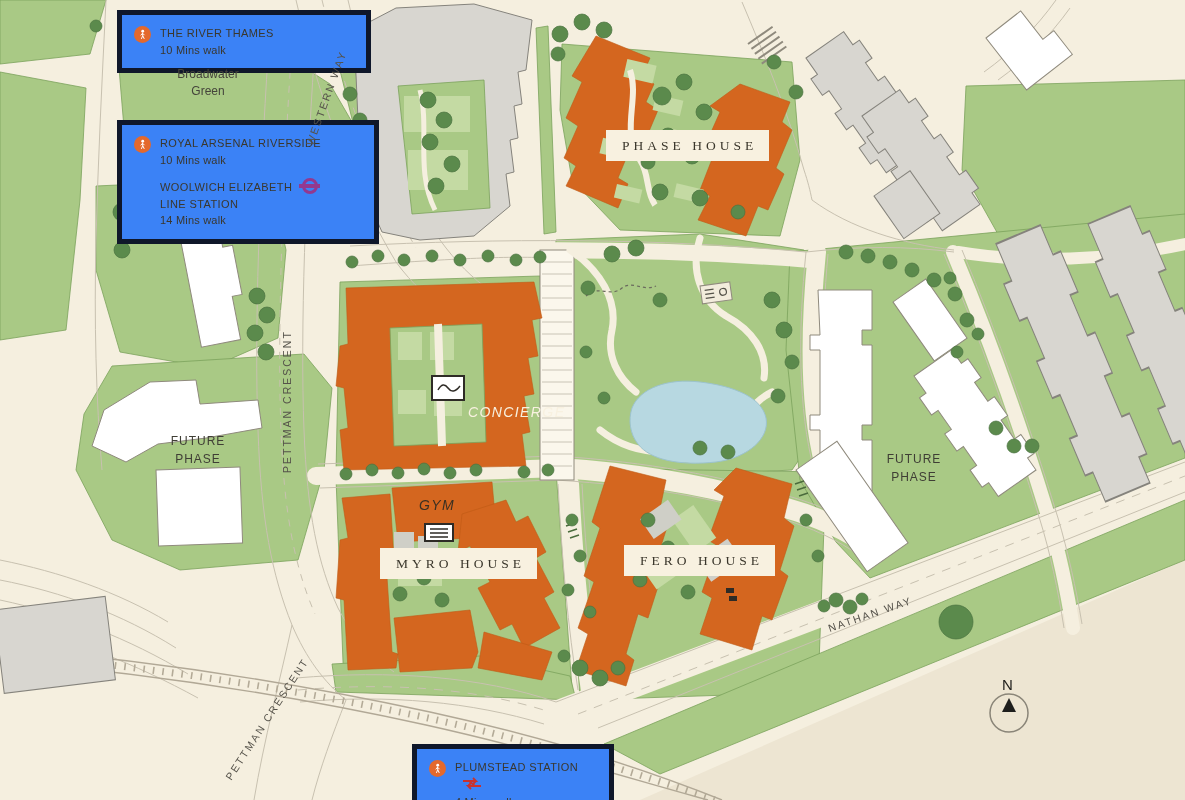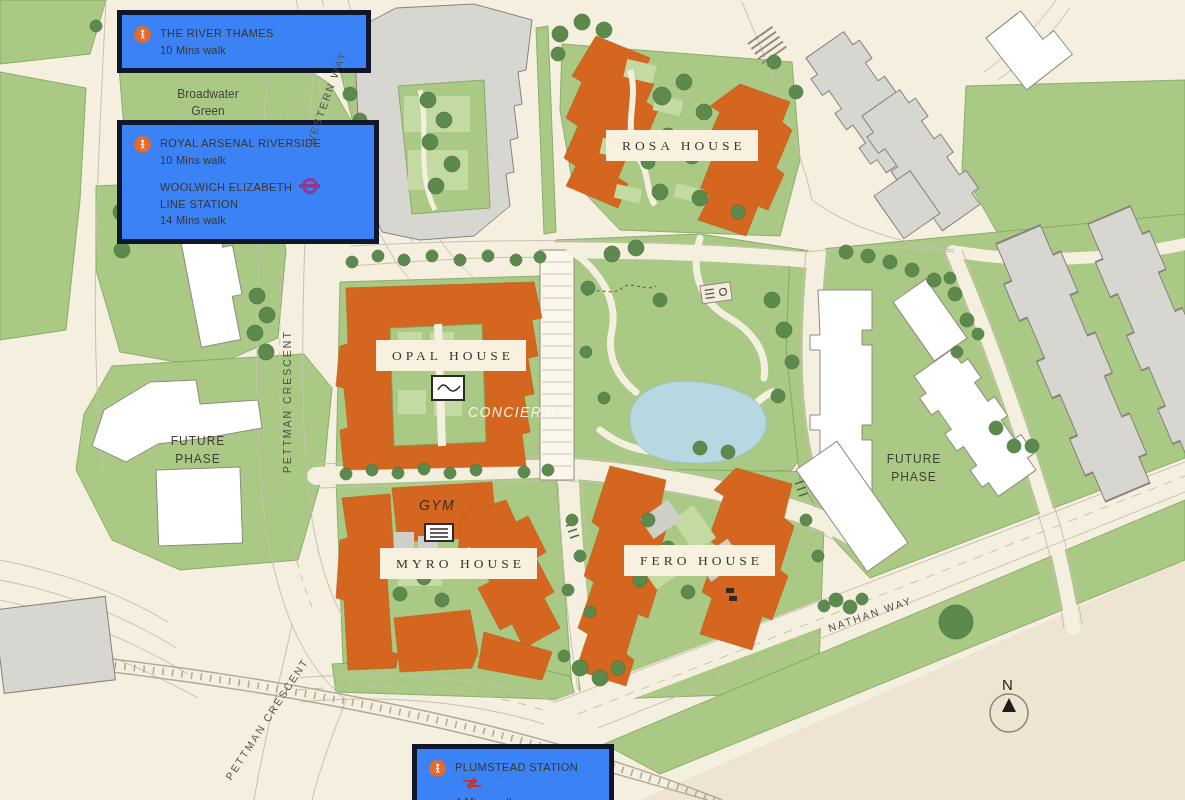--- a/index.html
+++ b/index.html
@@ -409,41 +409,38 @@
       <span>
         <span class="l-title">PLUMSTEAD STATION</span><span class="nr-ico"><svg width="20" height="13" viewBox="0 0 20 13">
               <path d="M1 4 H14 L11 1 M14 4 L11 7 M19 9 H6 L9 12 M6 9 L9 6 M7 4 L13 9" stroke="#C8322E" stroke-width="1.8" fill="none"></path>
             </svg></span><br>
         <span class="l-walk">4 Mins walk</span>
       </span>
     </div>
   </div>
 
   <div class="box" style="left:606px;top:130px;">
-    <span>ROSA HOUSE</span>
-  </div>
-  <div class="box" style="left:376px;top:340px;">
-    <span>OPAL HOUSE</span>
+    <span>PHASE HOUSE</span>
   </div>
   <div class="box" style="left:624px;top:545px;">
     <span>FERO HOUSE</span>
   </div>
   <div class="box" style="left:380px;top:548px;">
     <span>MYRO HOUSE</span>
   </div>
 
 
   <div class="lbl on-bldg concierge" style="left:468px;top:404px;">
     <span>CONCIERGE</span>
   </div>
   <div class="lbl on-bldg gym" style="left:419px;top:497px;">
     <span>GYM</span>
   </div>
 
-  <div class="lbl place" style="left:160px;top:66px;width:96px;margin-top:20px;">
+  <div class="lbl place" style="left:160px;top:66px;width:96px;">
     <span style="display:block;">Broadwater</span>
     <span style="display:block;">Green</span>
   </div>
   <div class="lbl future" style="left:148px;top:432px;width:100px;">
     <span style="display:block;">FUTURE</span>
     <span style="display:block;">PHASE</span>
   </div>
   <div class="lbl future" style="left:864px;top:450px;width:100px;">
     <span style="display:block;">FUTURE</span>
     <span style="display:block;">PHASE</span>

